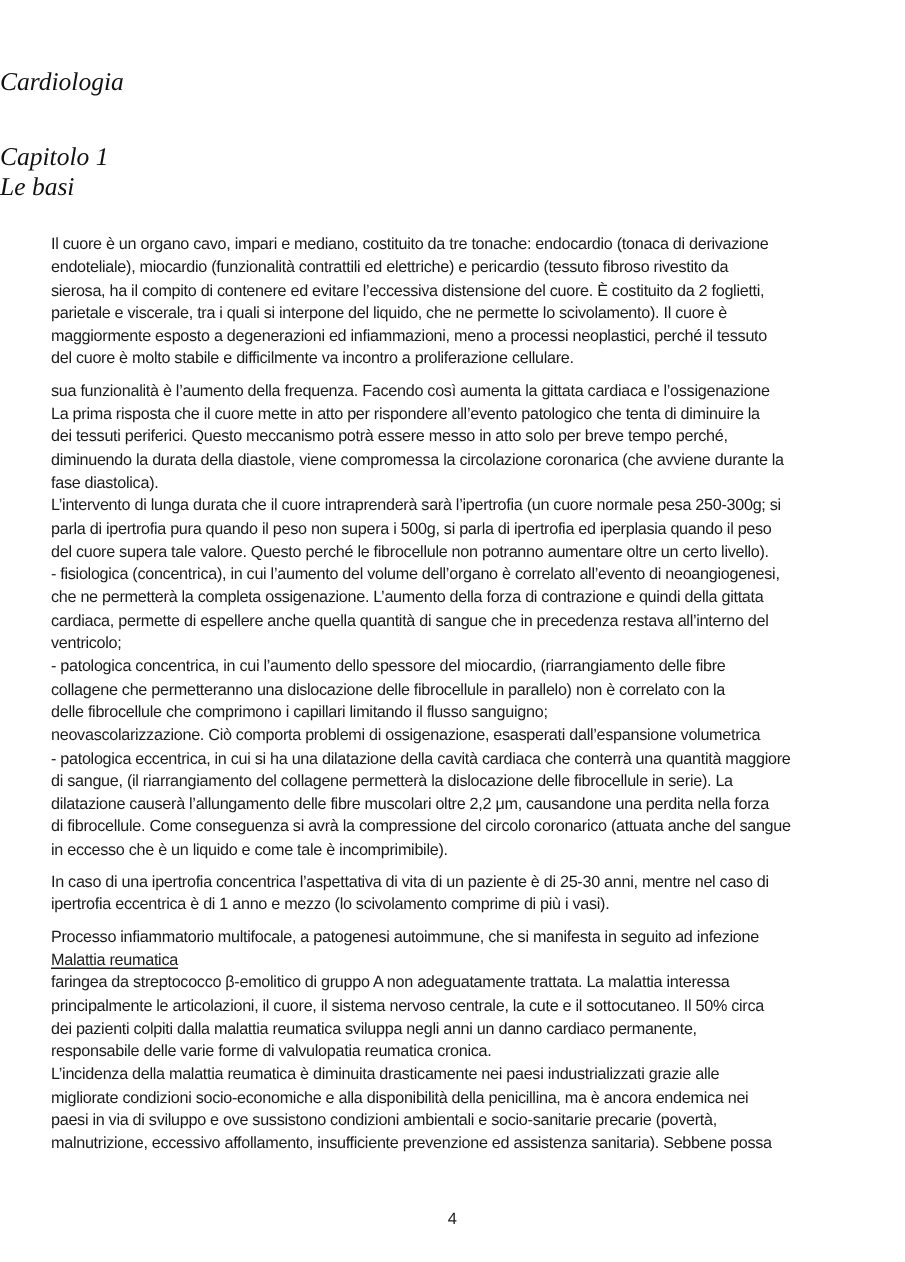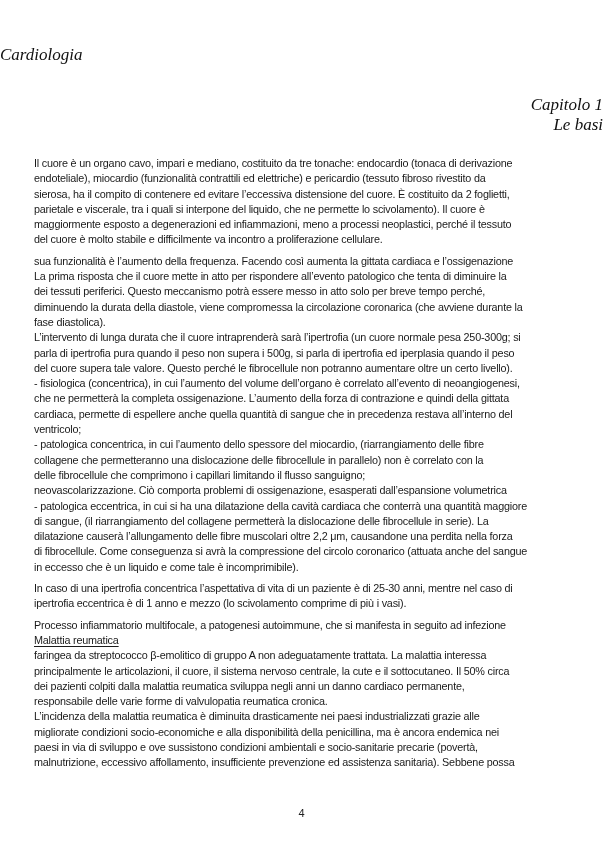--- a/index.html
+++ b/index.html
@@ -25,21 +25,21 @@
     font-size: 17px;
     line-height: 20px;
     color: #111111;
     margin-top: 19px;
   }
   .chapter-block {
     position: absolute;
     top: 95px;
     left: 0;
     width: 100%;
-    text-align: right;
+    text-align: left;
     font-family: "Liberation Serif", "DejaVu Serif", serif;
     font-style: italic;
     font-size: 17px;
     line-height: 19.5px;
     color: #111111;
   }
   .body-text {
     position: absolute;
     top: 156px;
     left: 34px;

